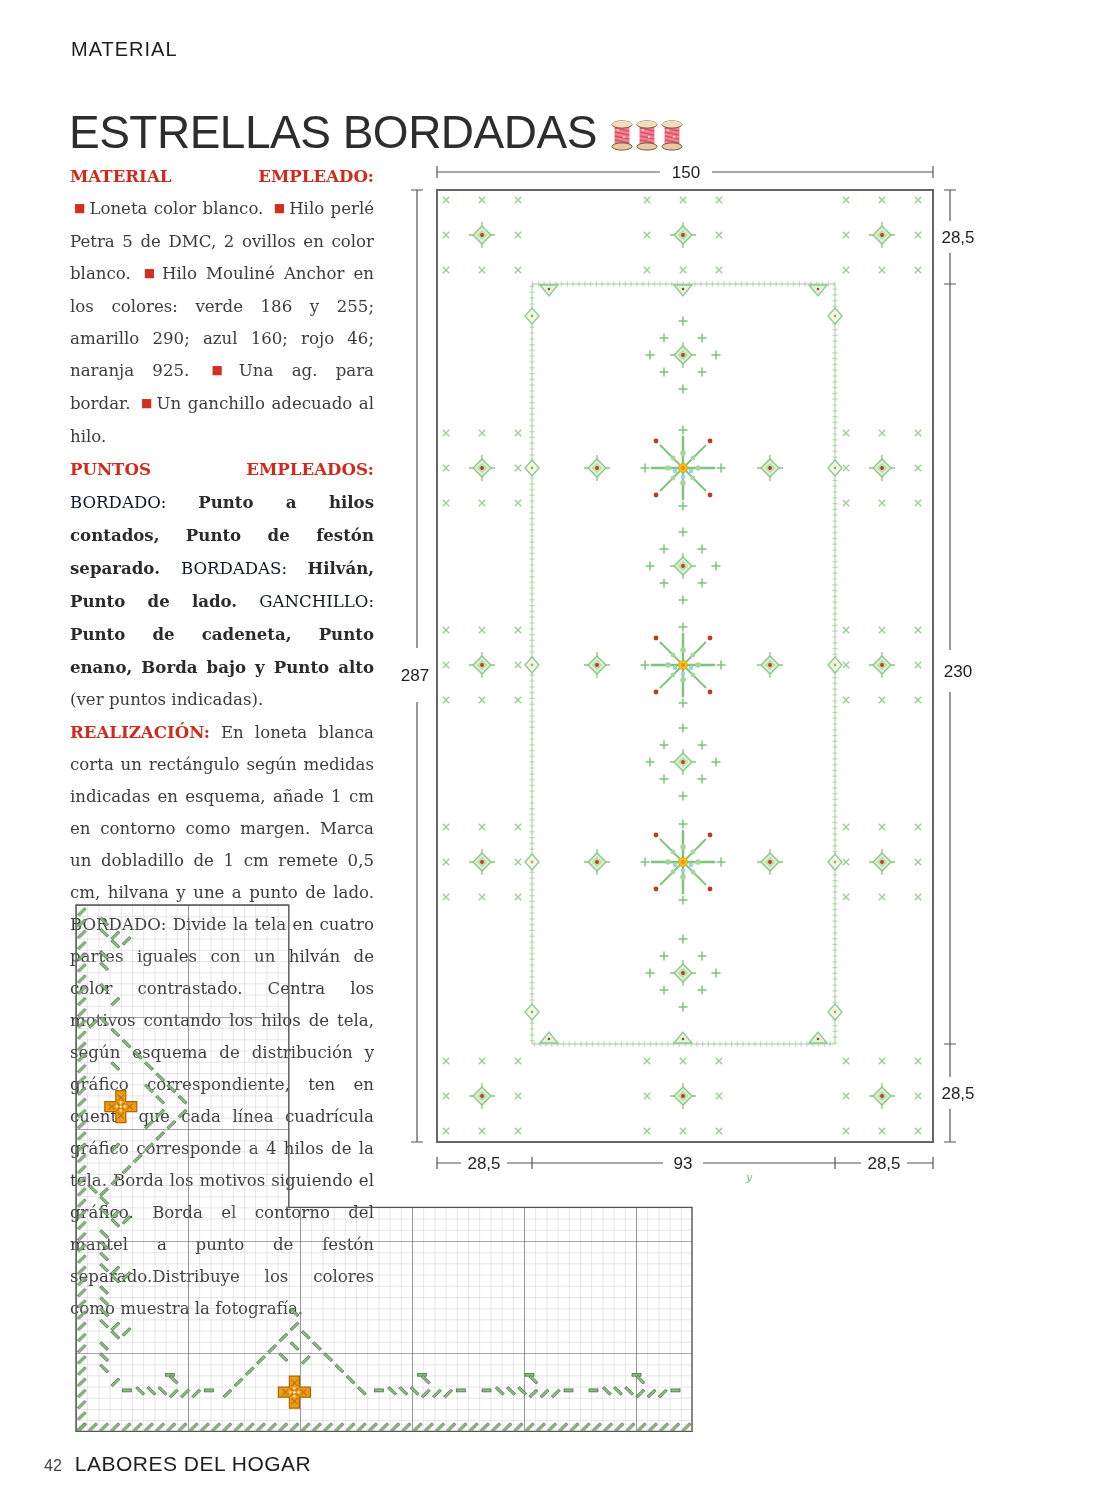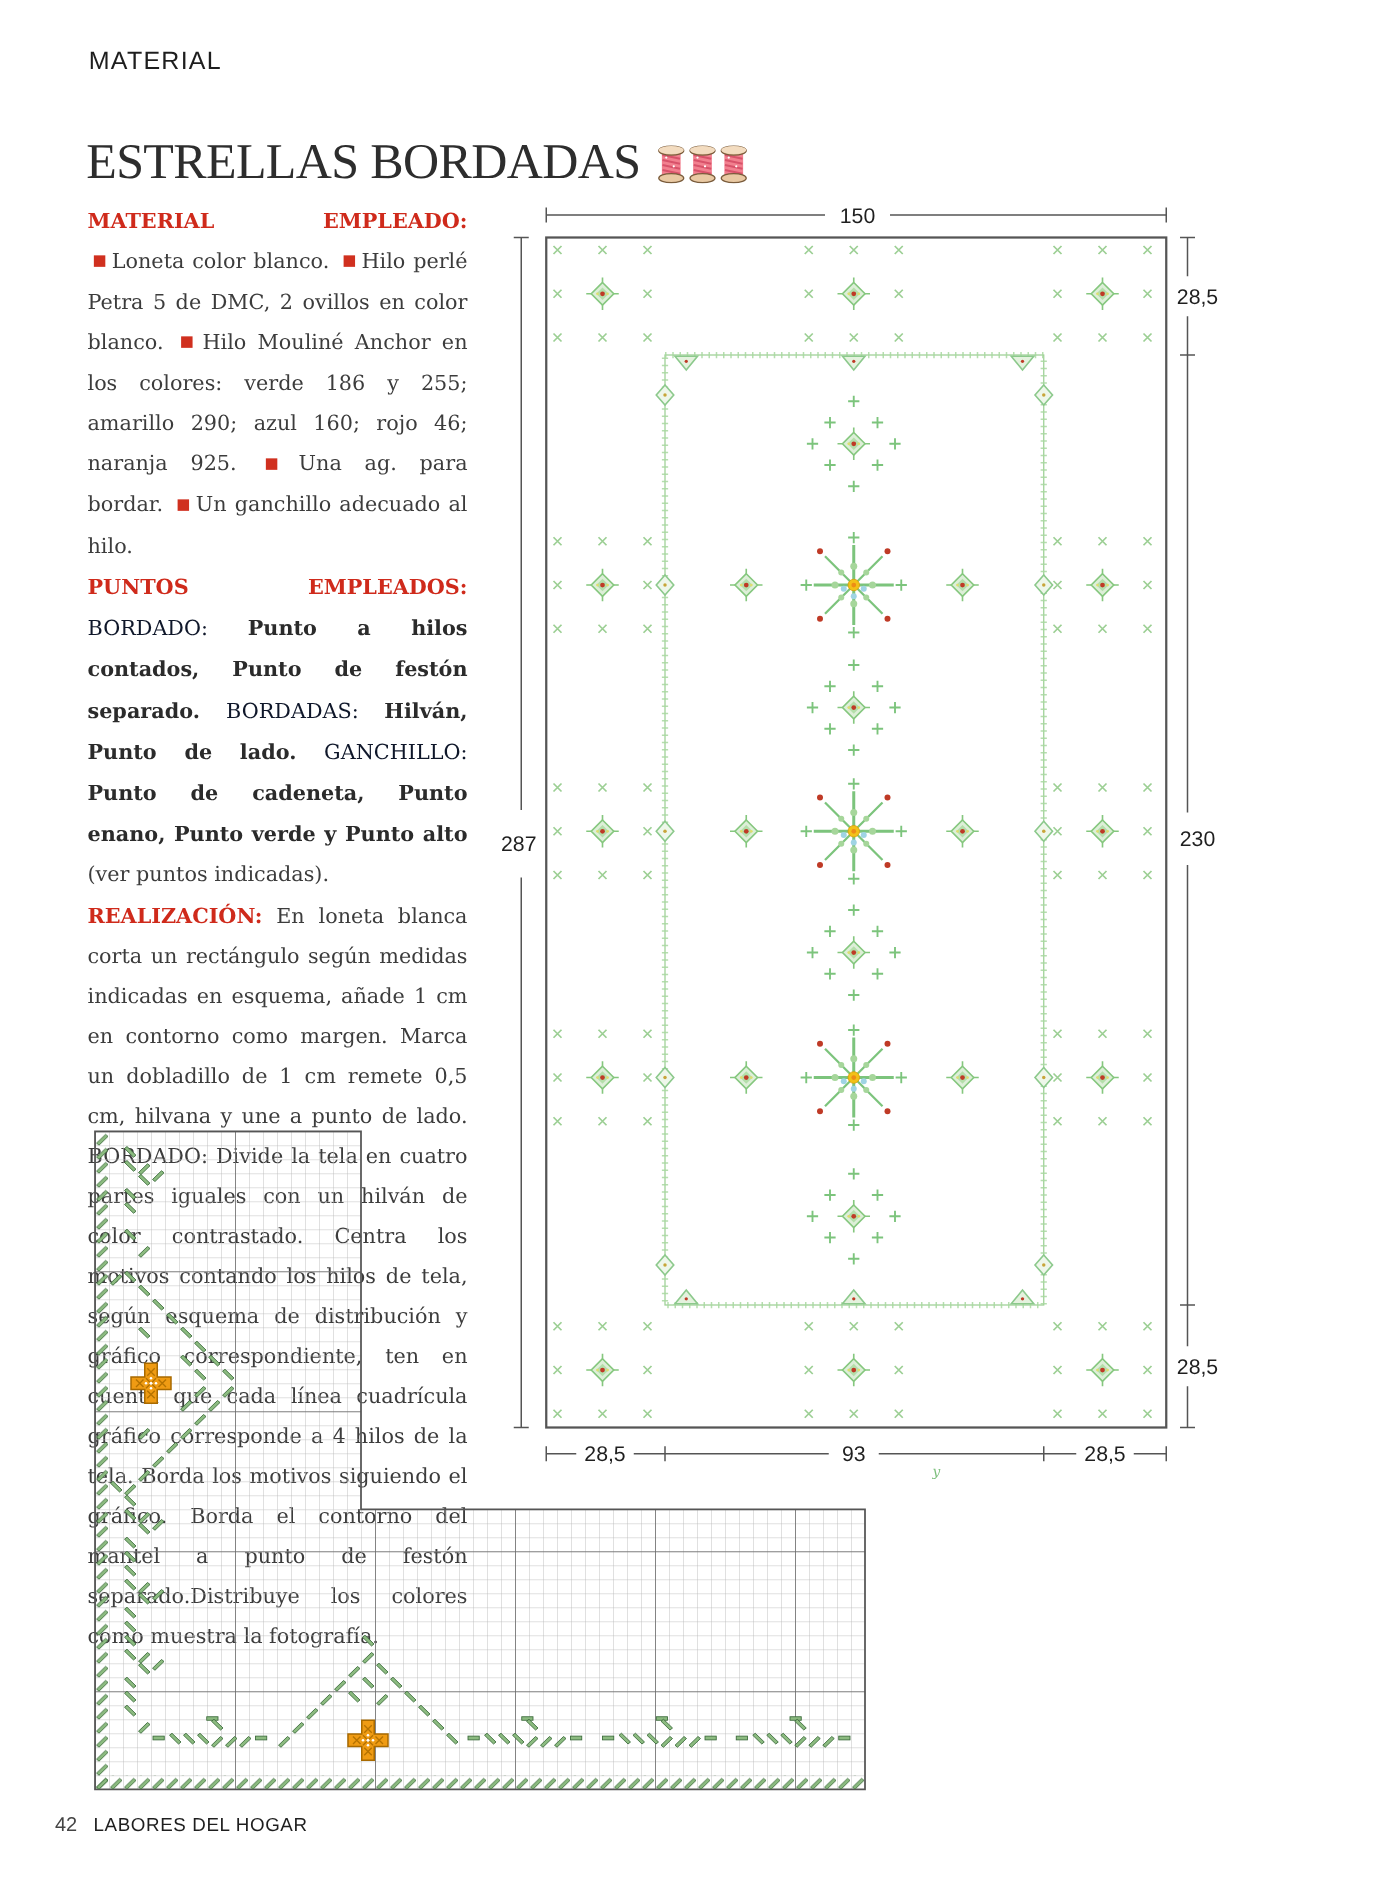--- a/index.html
+++ b/index.html
@@ -1,34 +1,34 @@
 <!DOCTYPE html>
 <html><head>
 <meta charset="utf-8">
 <style>
   html,body{margin:0;padding:0;background:#ffffff;}
   body{width:1107px;height:1505px;position:relative;font-family:"Liberation Sans",sans-serif;overflow:hidden;}
   .kicker{position:absolute;left:71px;top:38px;font-size:20px;letter-spacing:1px;color:#1e1e1e;}
   .titlerow{position:absolute;left:69px;top:105px;display:flex;align-items:center;}
-  .title{font-size:40px;font-weight:300;color:#2d2d2d;letter-spacing:-0.5px;margin:0;font-family:Liberation Serif, serif;}
+  .title{font-size:46px;font-weight:300;color:#2d2d2d;letter-spacing:-0.5px;margin:0;font-family:Liberation Sans, sans-serif;}
   .spools{display:flex;margin-left:14px;gap:3px;margin-top:6px;}
   .copy{position:absolute;left:70px;top:160px;width:304px;font-family:"DejaVu Serif","Liberation Serif",serif;
         font-size:16.6px;line-height:32px;color:#3c3c3c;text-align:justify;}
   .copy p{margin:0;}
   .lbl{color:#cf2a1b;font-weight:bold;}
   .sq{color:#d0301f;font-size:12px;position:relative;top:-2px;padding:0 3px 0 4px;}
   .b{font-weight:bold;color:#2b2b2b;}
   .caps{color:#0f172a;}
   .schematic{position:absolute;left:390px;top:150px;}
   .chart{position:absolute;left:70px;top:898px;}
   .dim{font-size:17px;fill:#1f1f1f;font-family:"Liberation Sans",sans-serif;}
   .stray{font-size:11px;fill:#7cbf7c;font-style:italic;font-family:"DejaVu Serif",serif;}
   .footer{position:absolute;left:44px;top:1452px;display:flex;align-items:baseline;color:#222;}
   .pagenum{font-size:16px;color:#444;}
-  .mag{font-size:15px;letter-spacing:0.5px;margin-left:13px;color:#1e1e1e;}
+  .mag{font-size:21px;letter-spacing:0.5px;margin-left:13px;color:#1e1e1e;}
   .sd{fill:#8cbb80;stroke:#3c6b3c;stroke-width:0.7;}
 </style>
 </head>
 <body>
 
 <div class="kicker">MATERIAL</div>
 
 <div class="titlerow">
   <h1 class="title">ESTRELLAS BORDADAS</h1>
   <div class="spools">
@@ -66,21 +66,21 @@
   <p>
     <span class="lbl">MATERIAL EMPLEADO:</span>
     <span class="sq">■</span><span>Loneta color blanco.</span>
     <span class="sq">■</span><span>Hilo perlé Petra 5 de DMC, 2 ovillos en color blanco.</span>
     <span class="sq">■</span><span>Hilo Mouliné Anchor en los colores: verde 186 y 255; amarillo 290; azul 160; rojo 46; naranja 925.</span>
     <span class="sq">■</span><span>Una ag. para bordar.</span>
     <span class="sq">■</span><span>Un ganchillo adecuado al hilo.</span>
   </p>
   <p>
     <span class="lbl">PUNTOS EMPLEADOS:</span>
-    <span class="caps">BORDADO: </span><span class="b">Punto a hilos contados, Punto de festón separado. </span><span class="caps">BORDADAS: </span><span class="b">Hilván, Punto de lado. </span><span class="caps">GANCHILLO: </span><span class="b">Punto de cadeneta, Punto enano, Punto verde y Punto alto </span><span>(ver puntos indicadas).</span>
+    <span class="caps">BORDADO: </span><span class="b">Punto a hilos contados, Punto de festón separado. </span><span class="caps">BORDADAS: </span><span class="b">Hilván, Punto de lado. </span><span class="caps">GANCHILLO: </span><span class="b">Punto de cadeneta, Punto enano, Borda bajo y Punto alto </span><span>(ver puntos indicadas).</span>
   </p>
   <p>
     <span class="lbl">REALIZACIÓN:</span>
     <span>En loneta blanca corta un rectángulo según medidas indicadas en esquema, añade 1 cm en contorno como margen. Marca un dobladillo de 1 cm remete 0,5 cm, hilvana y une a punto de lado. BORDADO: Divide la tela en cuatro partes iguales con un hilván de color contrastado. Centra los motivos contando los hilos de tela, según esquema de distribución y gráfico correspondiente, ten en cuenta que cada línea cuadrícula gráfico corresponde a 4 hilos de la tela. Borda los motivos siguiendo el gráfico. Borda el contorno del mantel a punto de festón separado.Distribuye los colores como muestra la fotografía.</span>
   </p>
 </div>
 
 <svg class="schematic" width="650" height="1050" viewBox="390 150 650 1050">
   <defs>
     <g id="xm">

